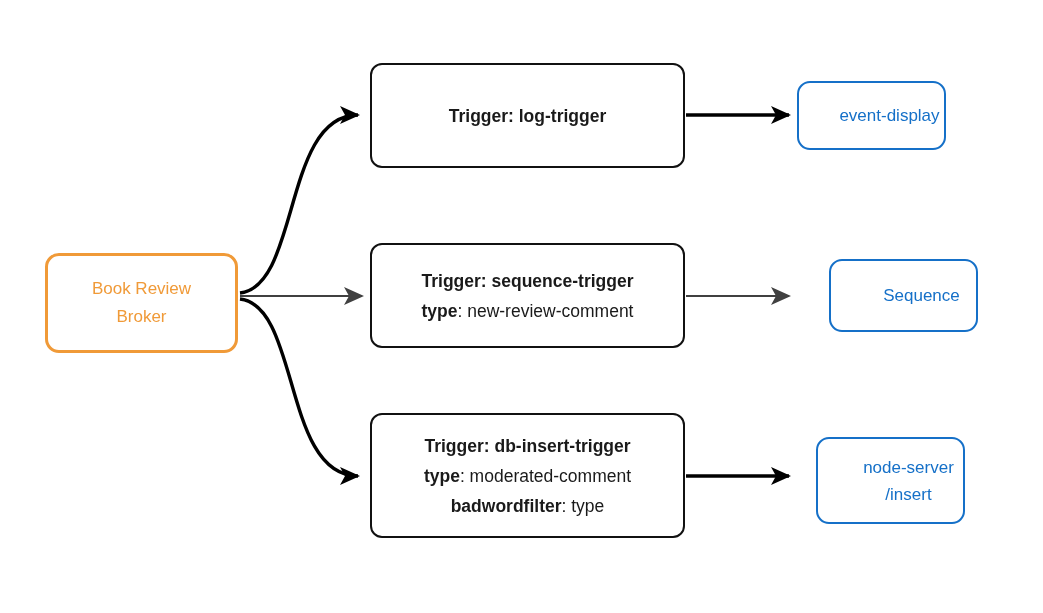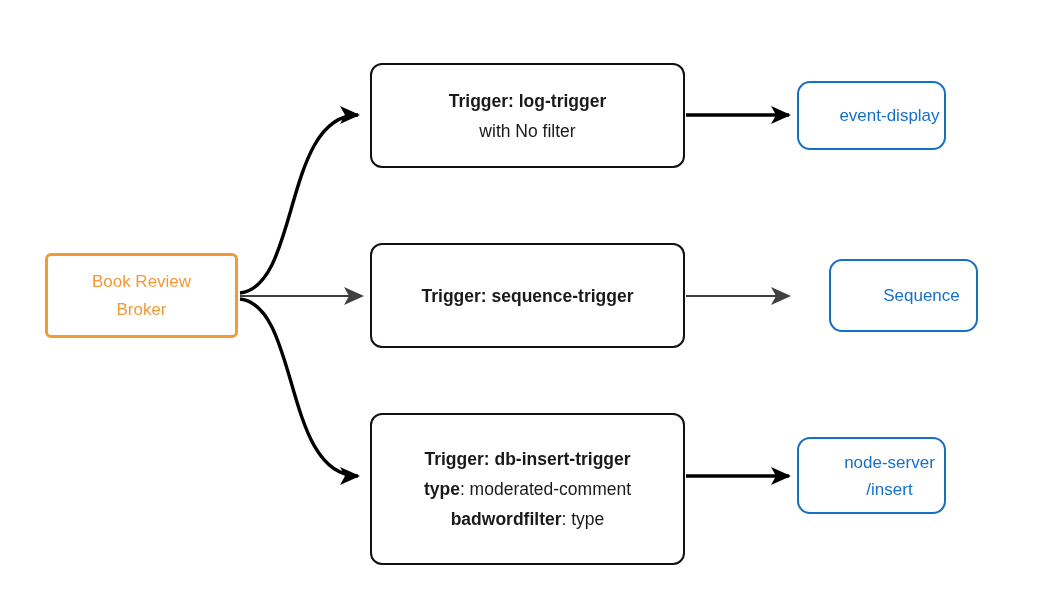--- a/index.html
+++ b/index.html
@@ -18,50 +18,50 @@
     position: absolute;
     box-sizing: border-box;
     display: flex;
     flex-direction: column;
     align-items: center;
     justify-content: center;
     text-align: center;
     background: #ffffff;
   }
   .broker {
-    left: 45px; top: 253px; width: 193px; height: 85px;
+    left: 45px; top: 253px; width: 193px; height: 100px;
     border: 3px solid #F09A38;
-    border-radius: 6px;
+    border-radius: 14px;
     color: #F09A38;
     font-size: 17px;
     line-height: 28px;
   }
   .trigger {
     left: 370px; width: 315px;
     border: 2.75px solid #111111;
     border-radius: 12px;
     color: #1a1a1a;
     font-size: 17.5px;
     line-height: 30px;
   }
   .t1 { top: 63px;  height: 105px; }
   .t2 { top: 243px; height: 105px; }
-  .t3 { top: 413px; height: 152px; }
+  .t3 { top: 413px; height: 125px; }
   .sink {
     left: 797px; width: 149px;
     border: 2.75px solid #1570C8;
     border-radius: 13px;
     color: #1570C8;
     font-size: 17px;
     line-height: 27px;
     padding-left: 36px;
   }
   .s1 { top: 81px;  height: 69px; }
   .s2 { top: 259px; height: 73px; margin-left: 32px; }
-  .s3 { top: 437px; height: 77px; }
+  .s3 { top: 437px; height: 87px; margin-left: 19px; }
   .b { font-weight: bold; }
 </style>
 </head>
 <body>
 
 <div class="canvas">
 
   <svg class="edges" width="1043" height="613" viewBox="0 0 1043 613" aria-hidden="true">
     <defs>
       <marker id="ah-black" markerUnits="userSpaceOnUse" markerWidth="22" markerHeight="21" refX="19" refY="10" orient="auto">
@@ -79,25 +79,25 @@
     <path class="e-black" d="M 686 476 L 789 476" marker-end="url(#ah-black)"></path>
   </svg>
 
   <div class="node broker">
     <div>Book Review</div>
     <div>Broker</div>
   </div>
 
   <div class="node trigger t1">
     <div class="b">Trigger: log-trigger</div>
-    <div>with No filter</div>
   </div>
 
   <div class="node trigger t2">
     <div class="b">Trigger: sequence-trigger</div>
+    <div><span class="b">type</span><span>: new-review-comment</span></div>
   </div>
 
   <div class="node trigger t3">
     <div class="b">Trigger: db-insert-trigger</div>
     <div><span class="b">type</span><span>: moderated-comment</span></div>
     <div><span class="b">badwordfilter</span><span>: type</span></div>
   </div>
 
   <div class="node sink s1">
     <div>event-display</div>

